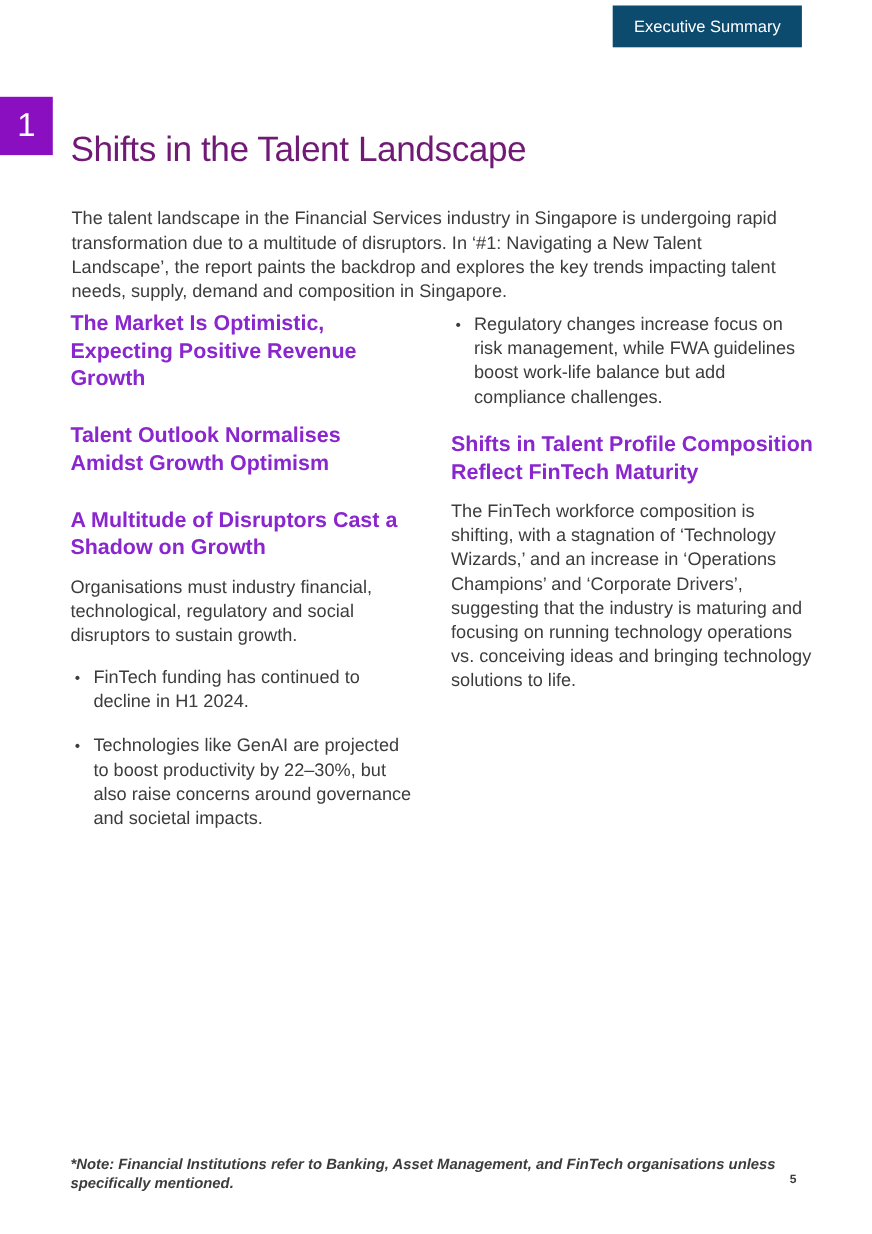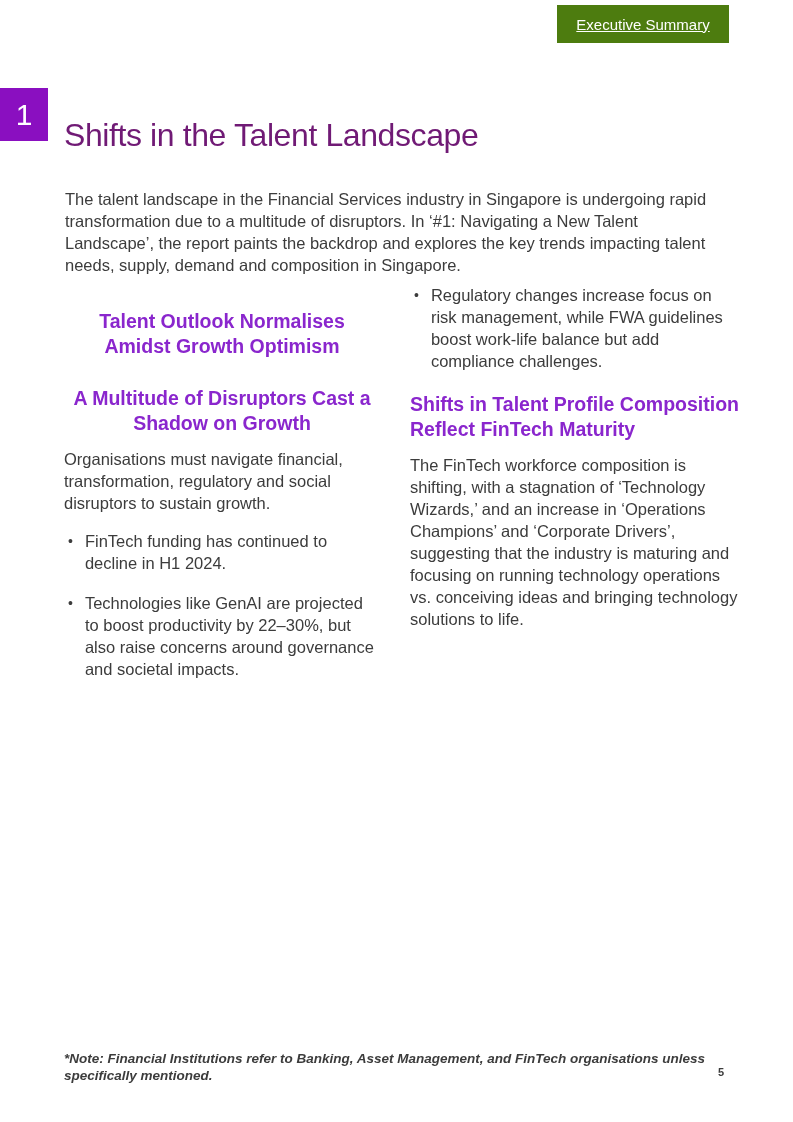--- a/index.html
+++ b/index.html
@@ -7,24 +7,23 @@
     width: 793px; height: 1122px;
     background: #ffffff;
     position: relative;
     font-family: "Liberation Sans", sans-serif;
     color: #3c3c3c;
     overflow: hidden;
   }
   .badge {
     position: absolute; left: 557px; top: 5px;
     width: 172px; height: 38px;
-    background: #4d7c0f; color: #ffffff;
+    background: #0c4a6e; color: #ffffff;
     display: flex; align-items: center; justify-content: center;
     font-size: 15px;
-    text-decoration: underline;
   }
   .number-box {
     position: absolute; left: 0; top: 88px;
     width: 48px; height: 53px;
     background: #8a0fc0; color: #ffffff;
     display: flex; align-items: center; justify-content: center;
     font-size: 30px;
   }
   .page-title {
     position: absolute; left: 64px; top: 96px;
@@ -39,21 +38,21 @@
     position: absolute; left: 64px; top: 282px;
     display: flex; gap: 30px; width: 676px;
   }
   .col-left { width: 316px; }
   .col-right { width: 330px; }
   .sec-heading {
     color: #8a26cd; font-weight: 700;
     font-size: 19.5px; line-height: 25px;
     margin: 0 0 12px 0;
   }
-  .sec-heading.spaced { margin-top: 27px; text-align: center; }
+  .sec-heading.spaced { margin-top: 27px; }
   .body-para {
     font-size: 16.5px; line-height: 22px;
     margin: 0 0 12px 0;
   }
   .bullet-list { margin: 16px 0 0 0; padding: 0; list-style: none; }
   .bullet-item {
     display: flex; gap: 12px;
     font-size: 16.5px; line-height: 22px;
     margin-bottom: 18px;
   }
@@ -80,25 +79,26 @@
   <span>1</span>
 </div>
 
 <h1 class="page-title">Shifts in the Talent Landscape</h1>
 
 <p class="intro">The talent landscape in the Financial Services industry in Singapore is undergoing rapid transformation due to a multitude of disruptors. In ‘#1: Navigating a New Talent Landscape’, the report paints the backdrop and explores the key trends impacting talent needs, supply, demand and composition in Singapore.</p>
 
 <div class="columns">
 
   <div class="col-left">
+    <h2 class="sec-heading">The Market Is Optimistic, Expecting Positive Revenue Growth</h2>
 
     <h2 class="sec-heading spaced">Talent Outlook Normalises Amidst Growth Optimism</h2>
 
     <h2 class="sec-heading spaced">A Multitude of Disruptors Cast a Shadow on Growth</h2>
-    <p class="body-para">Organisations must navigate financial, transformation, regulatory and social disruptors to sustain growth.</p>
+    <p class="body-para">Organisations must industry financial, technological, regulatory and social disruptors to sustain growth.</p>
 
     <ul class="bullet-list">
       <li class="bullet-item">
         <span class="bullet-marker">•</span>
         <span>FinTech funding has continued to decline in H1 2024.</span>
       </li>
       <li class="bullet-item">
         <span class="bullet-marker">•</span>
         <span>Technologies like GenAI are projected to boost productivity by 22–30%, but also raise concerns around governance and societal impacts.</span>
       </li>

